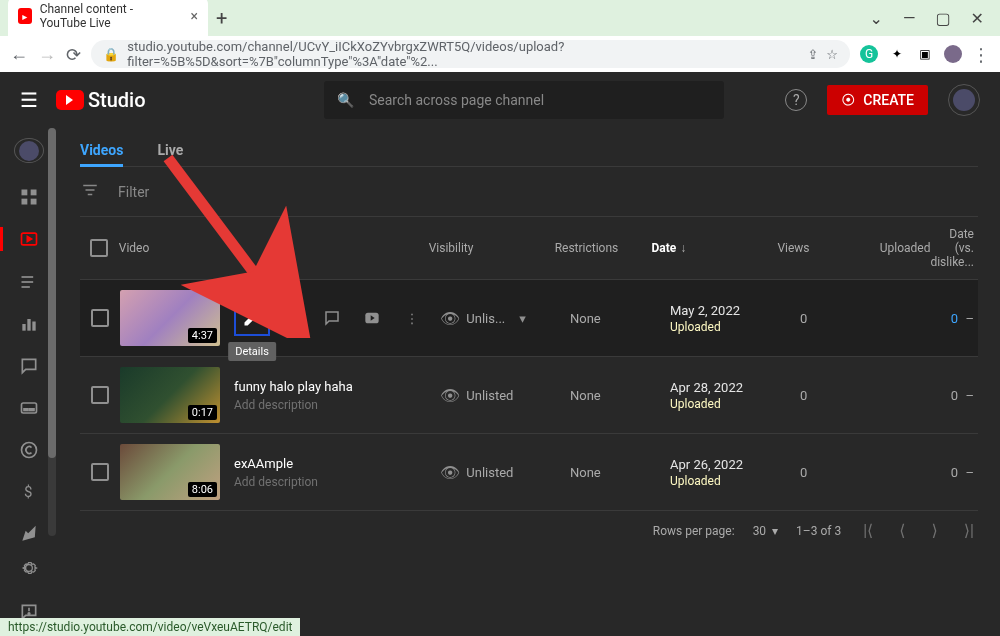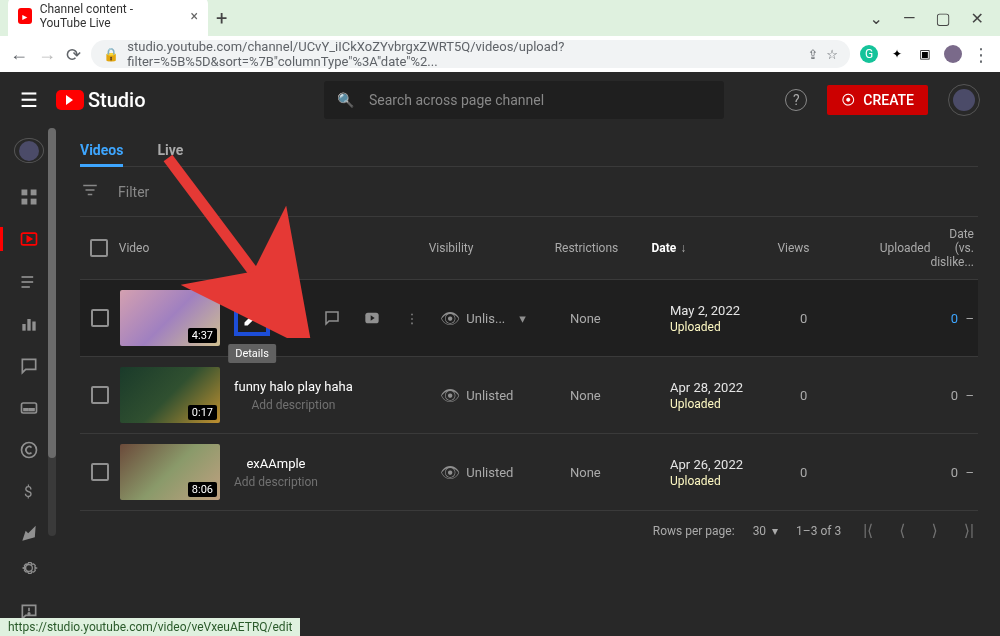--- a/index.html
+++ b/index.html
@@ -61,26 +61,26 @@
 .sort-down { margin-left: 4px; }
 
 .row { display: flex; align-items: center; padding: 10px 0; border-bottom: 1px solid #3a3a3a; font-size: 13px; color: #aaa; }
 .row.hovered { background: #1f1f1f; }
 .checkbox { width: 18px; height: 18px; border: 2px solid #909090; border-radius: 2px; }
 .thumb { width: 100px; height: 56px; border-radius: 2px; position: relative; margin-right: 14px; background: linear-gradient(135deg,#6b5b4a,#3a4a3a); }
 .thumb.t1 { background: linear-gradient(135deg,#d4a0b0,#a080c0,#d0c090); }
 .thumb.t2 { background: linear-gradient(135deg,#1a3a2a,#305030,#c09030); }
 .thumb.t3 { background: linear-gradient(135deg,#6b4a3a,#8a9a6a,#c0a080); }
 .duration { position: absolute; right: 3px; bottom: 3px; background: #000; color: #fff; font-size: 11px; padding: 1px 4px; border-radius: 2px; }
-.video-meta { display: flex; flex-direction: column; gap: 4px; text-align: center; }
+.video-meta { display: flex; flex-direction: column; gap: 4px; }
 .video-title { color: #fff; font-size: 13px; }
 .video-desc { color: #717171; font-size: 12px; }
 .hover-actions { display: flex; gap: 4px; align-items: center; }
 .action-icon { width: 36px; height: 36px; display: flex; align-items: center; justify-content: center; color: #909090; position: relative; }
-.action-icon.highlighted { border: 4px solid #1d4ed8; color: #fff; }
+.action-icon.highlighted { border: 2px solid #1d4ed8; color: #fff; }
 .tooltip { position: absolute; top: 40px; left: 50%; transform: translateX(-50%); background: #616161; color: #fff; font-size: 11px; padding: 3px 7px; border-radius: 2px; white-space: nowrap; }
 .eye-icon::before { content: '\1F441'; font-size: 16px; color: #909090; }
 .vis-content { display: flex; align-items: center; gap: 6px; }
 .row.hovered .vis-dropdown::after { content: '\25BE'; margin-left: 8px; color: #909090; }
 .date-primary { color: #e5e5e5; }
 .date-secondary { color: #fef9c3; font-size: 12px; margin-top: 2px; }
 .comments-link { color: #3ea6ff; }
 
 .pagination { display: flex; align-items: center; justify-content: flex-end; gap: 18px; padding: 10px 0; font-size: 12px; color: #aaa; }
 .page-arrow { color: #717171; font-size: 16px; padding: 0 4px; }

